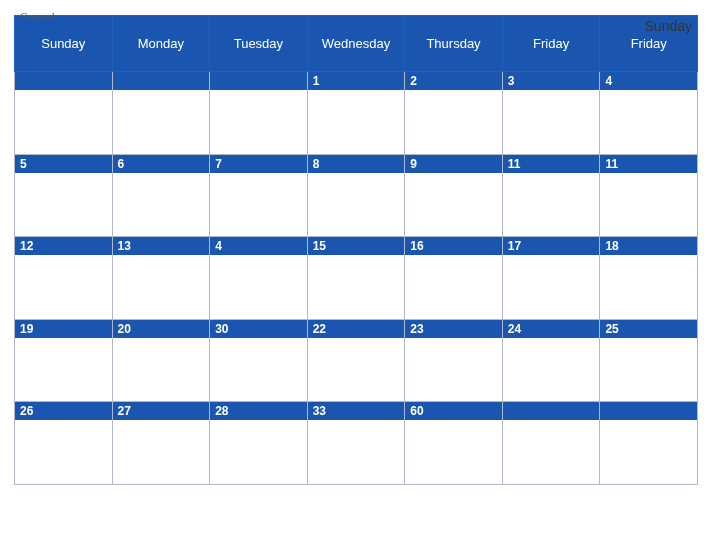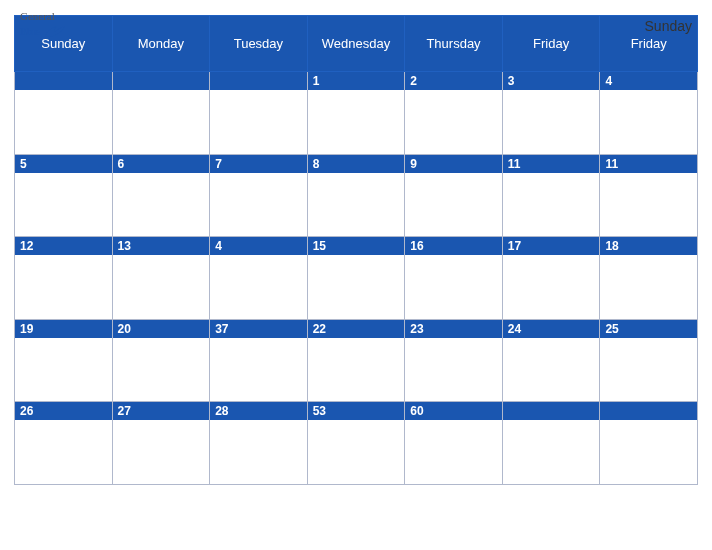--- a/index.html
+++ b/index.html
@@ -307,21 +307,21 @@
             </div>
           </td>
           <td>
             <div class="cell-inner">
               <div class="day-num-bar">20</div>
               <div class="cell-body"></div>
             </div>
           </td>
           <td>
             <div class="cell-inner">
-              <div class="day-num-bar">37</div>
+              <div class="day-num-bar">30</div>
               <div class="cell-body"></div>
             </div>
           </td>
           <td>
             <div class="cell-inner">
               <div class="day-num-bar">22</div>
               <div class="cell-body"></div>
             </div>
           </td>
           <td>
@@ -357,21 +357,21 @@
             </div>
           </td>
           <td>
             <div class="cell-inner">
               <div class="day-num-bar">28</div>
               <div class="cell-body"></div>
             </div>
           </td>
           <td>
             <div class="cell-inner">
-              <div class="day-num-bar">53</div>
+              <div class="day-num-bar">33</div>
               <div class="cell-body"></div>
             </div>
           </td>
           <td>
             <div class="cell-inner">
               <div class="day-num-bar">60</div>
               <div class="cell-body"></div>
             </div>
           </td>
           <td>

